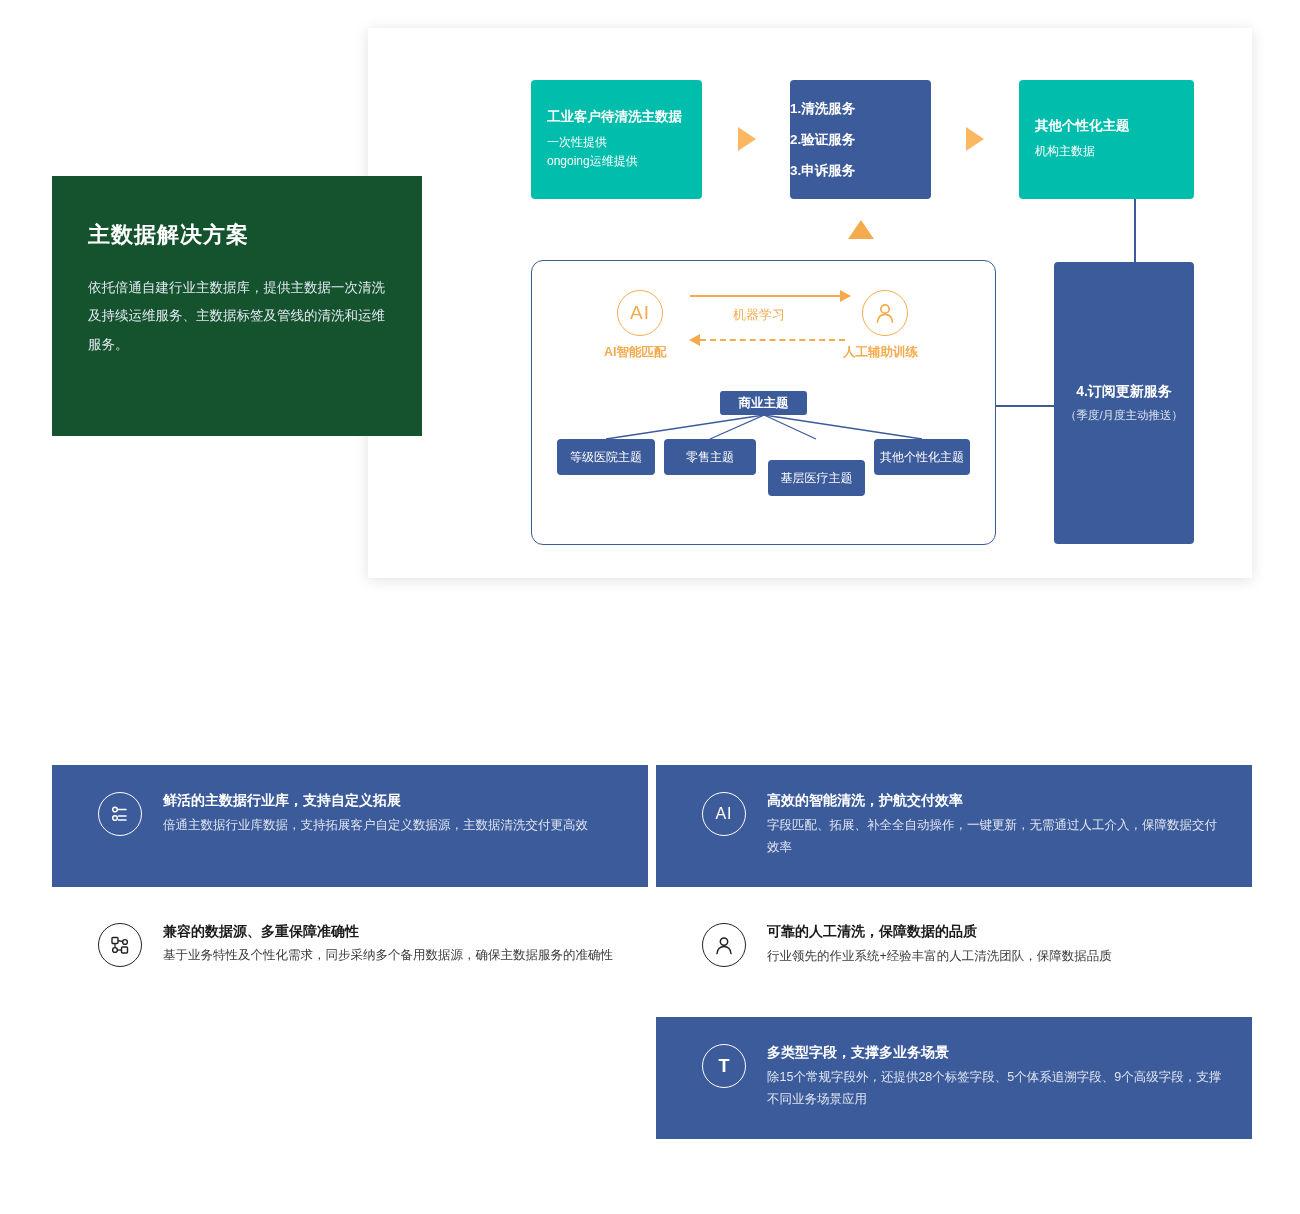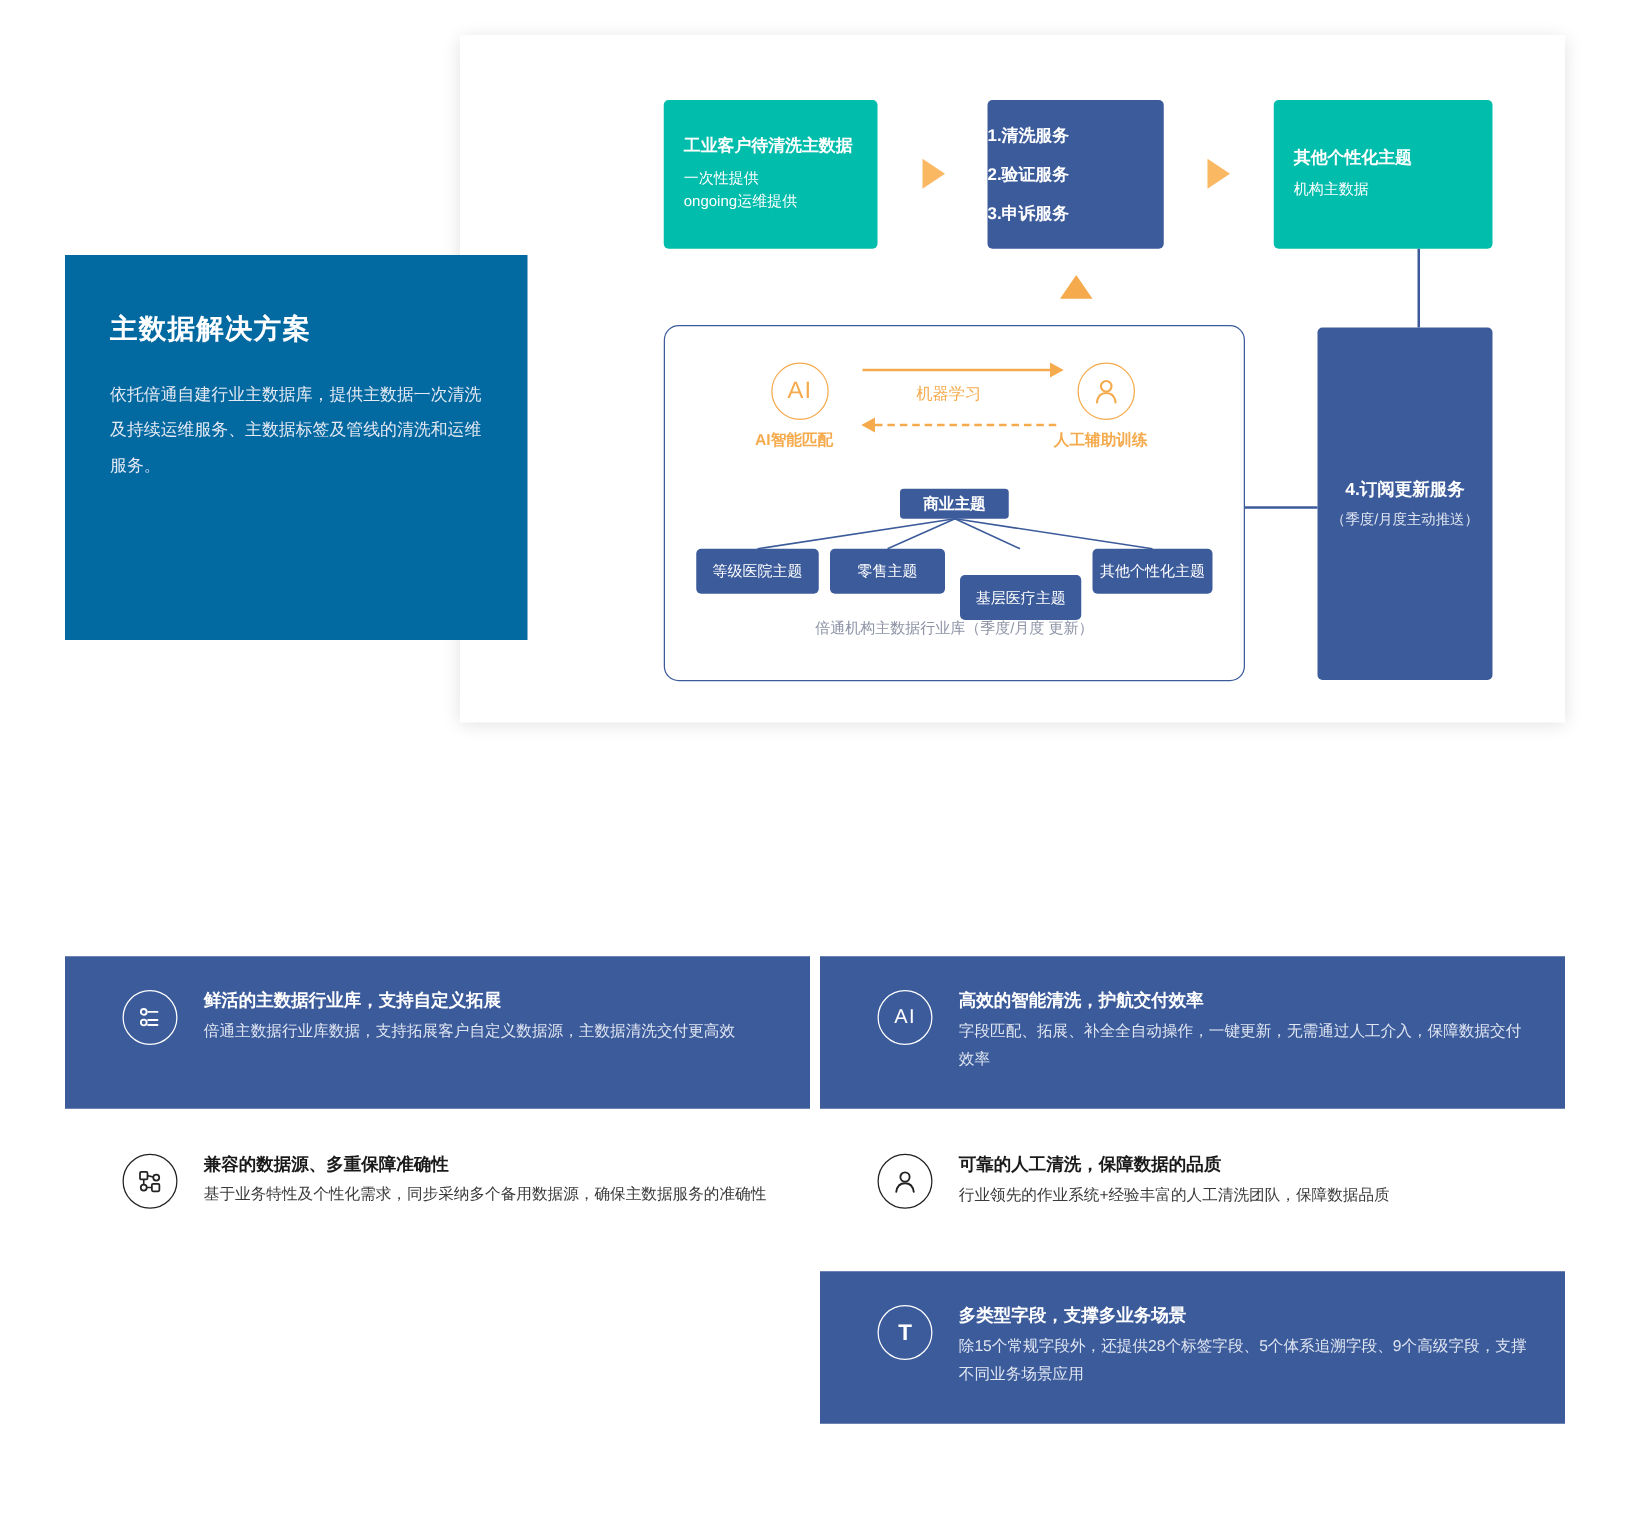--- a/index.html
+++ b/index.html
@@ -15,24 +15,23 @@
   .diagram-card {
     position: absolute; left: 368px; top: 28px;
     width: 884px; height: 550px;
     background: #ffffff;
     box-shadow: 0 2px 14px rgba(0,0,0,0.12);
   }
 
   
   .intro-panel {
     position: absolute; left: 52px; top: 176px;
-    width: 370px; height: 308px;
-    background: #0369a1;
+    width: 370px; height: 260px;
+    background: #14532d;
     padding: 44px 36px 0 36px;
-    margin-top: 28px;
   }
   .intro-title {
     color: #ffffff; font-size: 22px; font-weight: bold;
     letter-spacing: 1px; margin-bottom: 24px;
   }
   .intro-desc {
     color: #e4e9f3; font-size: 13.5px; line-height: 2.1;
   }
 
   
@@ -244,21 +243,20 @@
     <line x1="233" y1="155" x2="179" y2="179" stroke="#3c5b9b" stroke-width="1.3"></line>
     <line x1="233" y1="155" x2="285" y2="179" stroke="#3c5b9b" stroke-width="1.3"></line>
     <line x1="233" y1="155" x2="391" y2="179" stroke="#3c5b9b" stroke-width="1.3"></line>
   </svg>
 
   <div id="tree-root">商业主题</div>
   <div class="leaf" id="leaf0">等级医院主题</div>
   <div class="leaf" id="leaf1">零售主题</div>
   <div class="leaf" id="leaf2">基层医疗主题</div>
   <div class="leaf" id="leaf3">其他个性化主题</div>
-  <div id="tree-caption">倍通机构主数据行业库（季度/月度 更新）</div>
 
   <div class="fcard filled" id="card0">
     <div class="ficon">
       <svg width="24" height="24" viewBox="0 0 24 24">
         <circle cx="7" cy="7.5" r="2.3" fill="none" stroke="#fff" stroke-width="1.5"></circle>
         <line x1="10.5" y1="7.5" x2="18" y2="7.5" stroke="#fff" stroke-width="1.5" stroke-linecap="round"></line>
         <circle cx="7" cy="16" r="2.3" fill="none" stroke="#fff" stroke-width="1.5"></circle>
         <line x1="10.5" y1="14" x2="18" y2="14" stroke="#fff" stroke-width="1.5" stroke-linecap="round"></line>
         <line x1="10.5" y1="18" x2="18" y2="18" stroke="#fff" stroke-width="1.5" stroke-linecap="round"></line>
       </svg>

